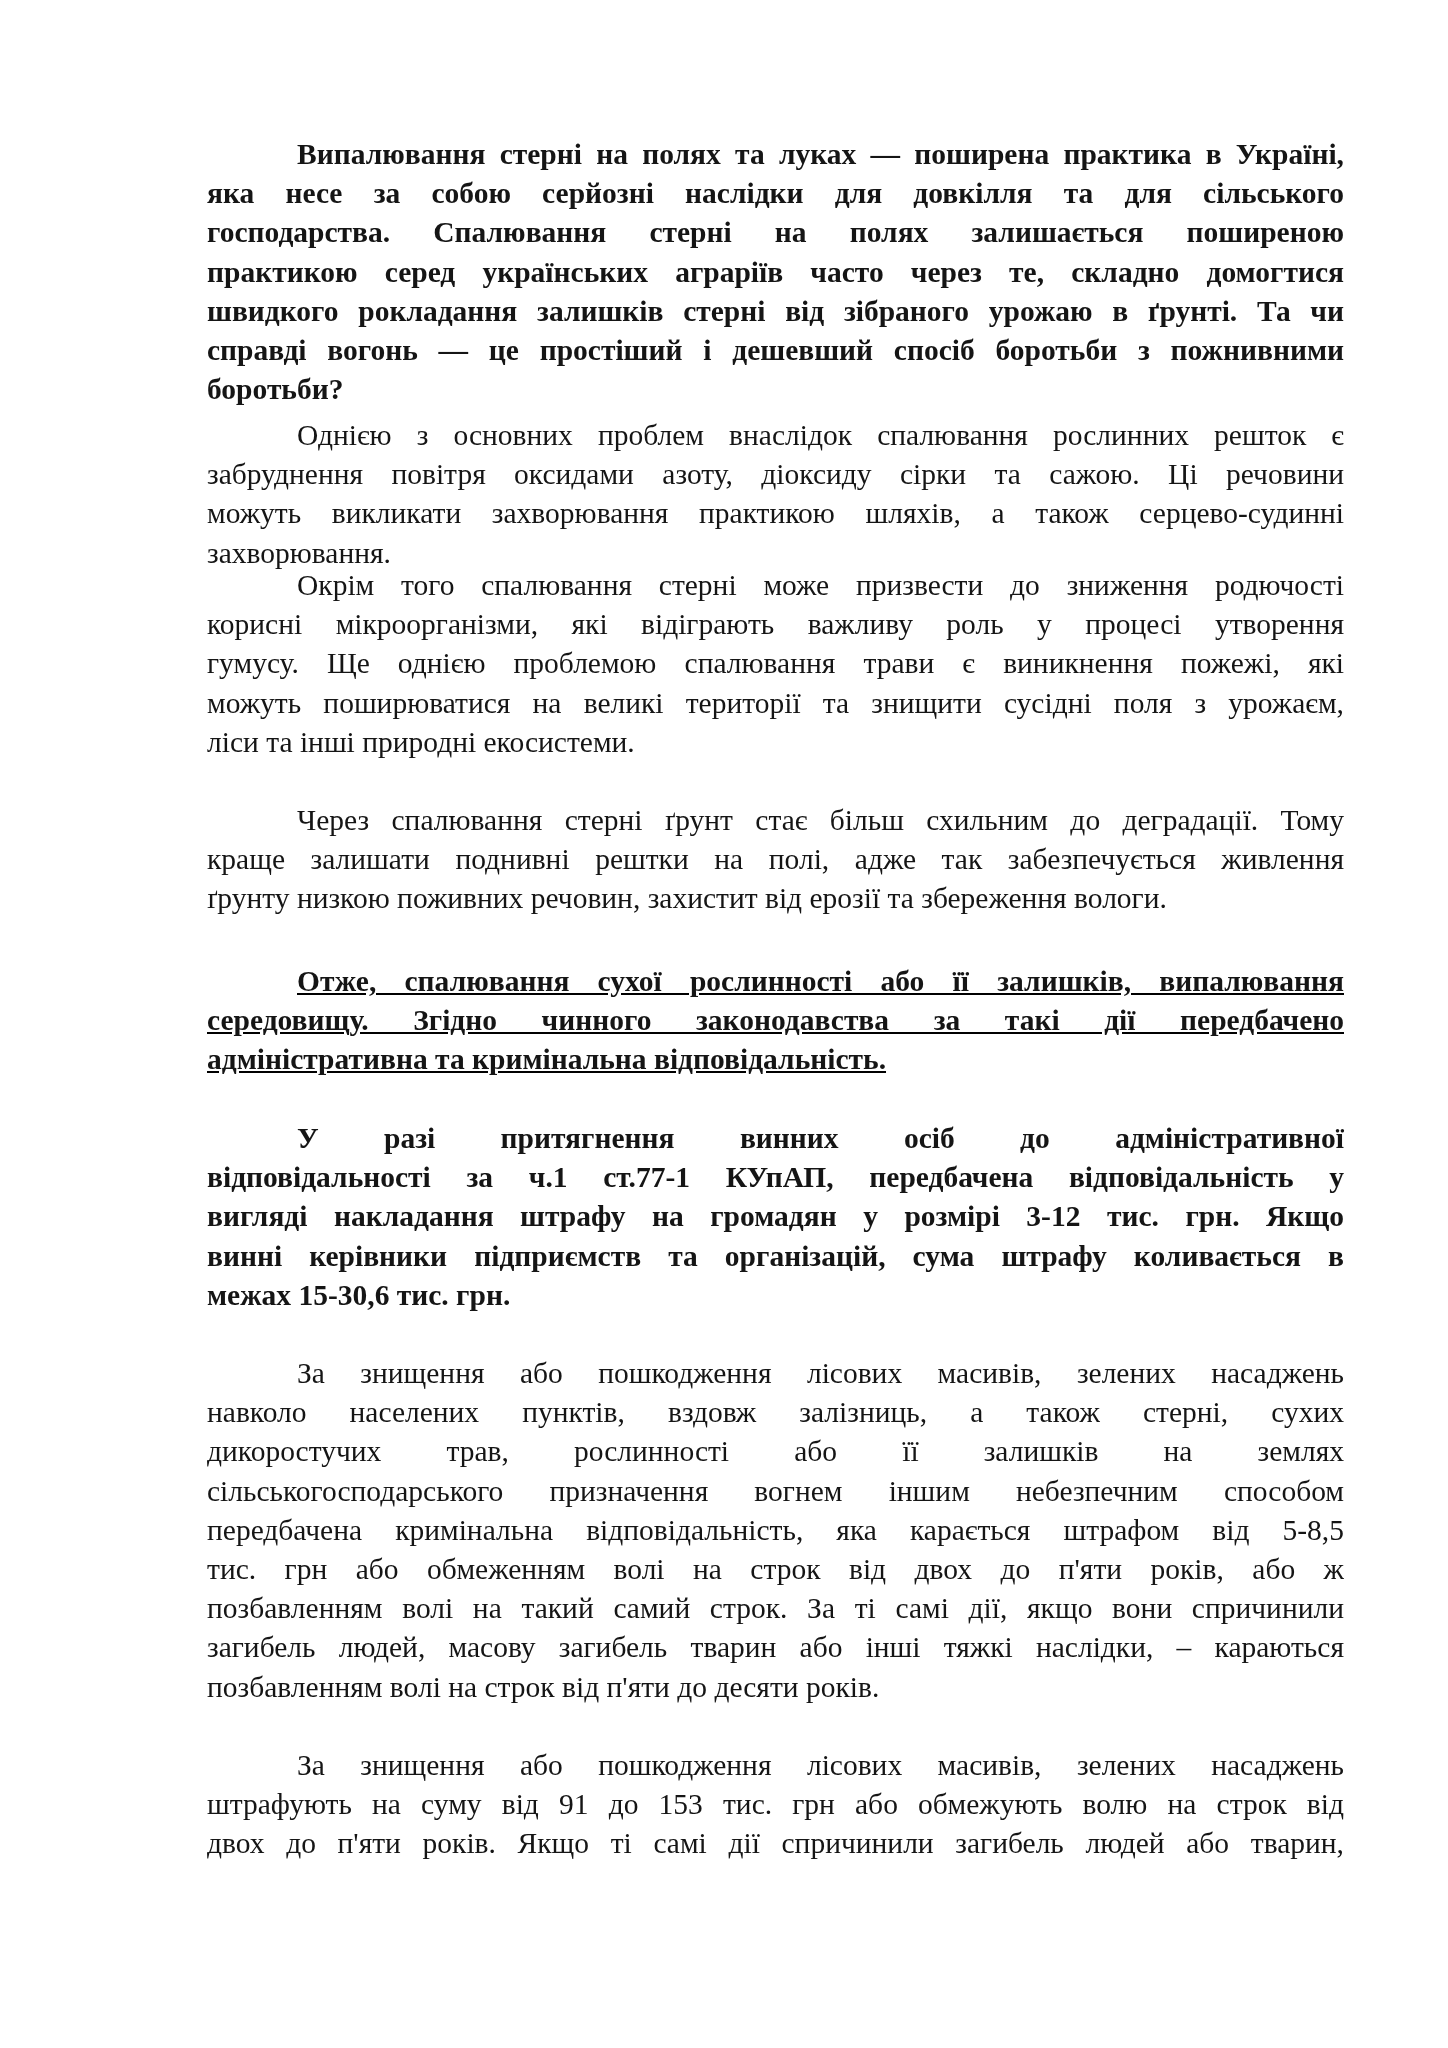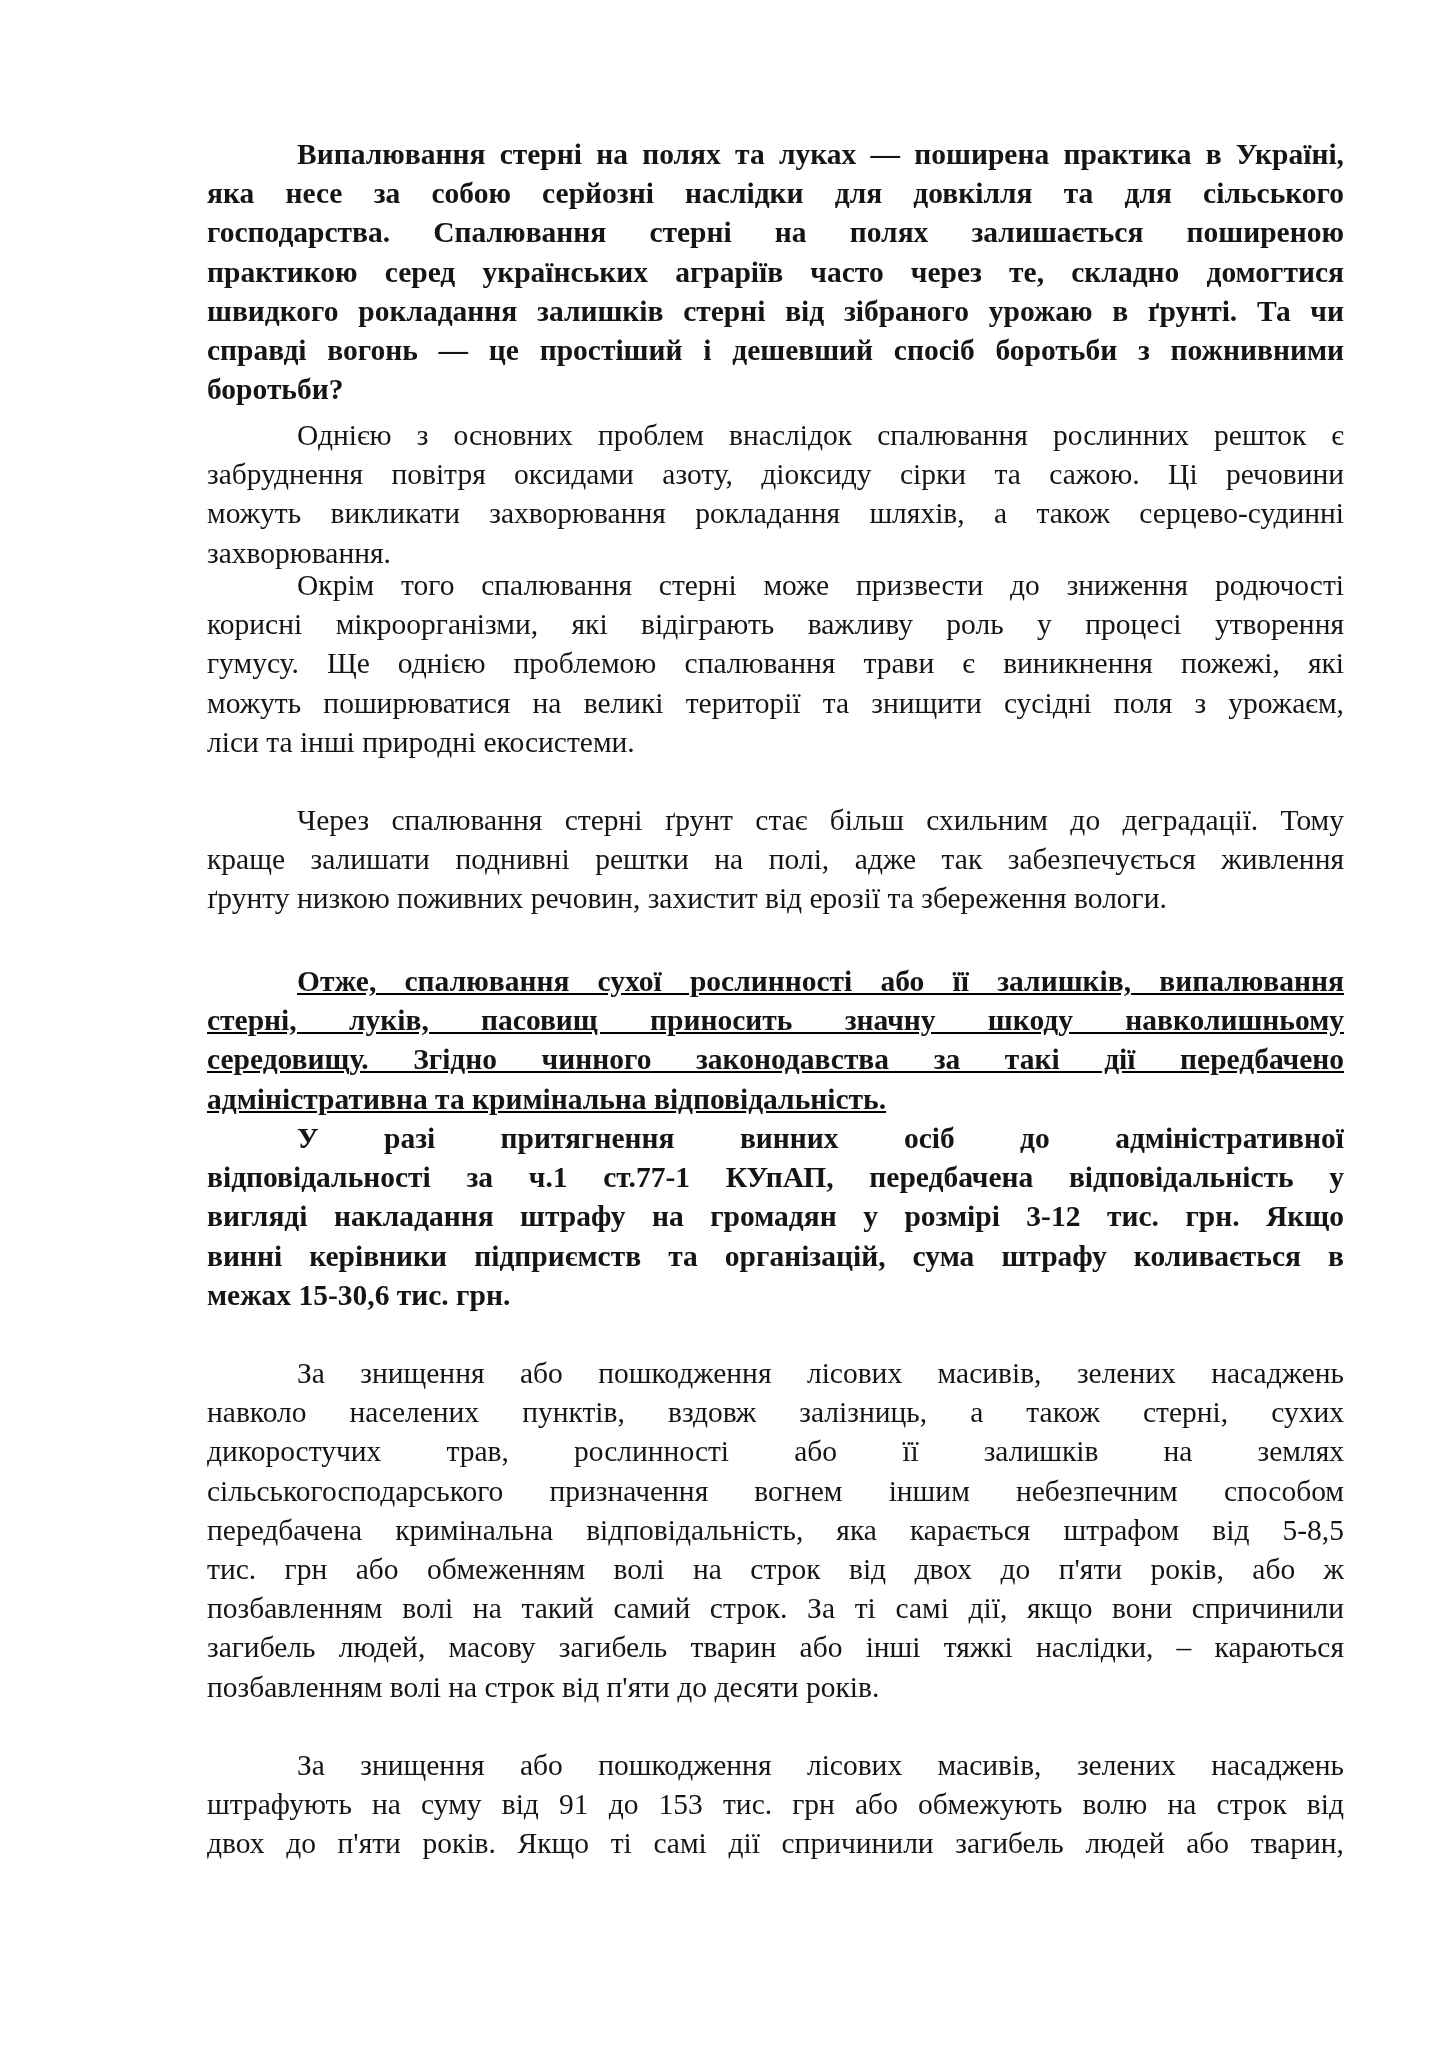--- a/index.html
+++ b/index.html
@@ -35,41 +35,40 @@
     <span class="line">господарства. Спалювання стерні на полях залишається поширеною</span>
     <span class="line">практикою серед українських аграріїв часто через те, складно домогтися</span>
     <span class="line">швидкого рокладання залишків стерні від зібраного урожаю в ґрунті. Та чи</span>
     <span class="line">справді вогонь — це простіший і дешевший спосіб боротьби з пожнивними</span>
     <span class="line last">боротьби?</span>
   </div>
 
   <div class="para" style="top:416px;">
     <span class="line indent">Однією з основних проблем внаслідок спалювання рослинних решток є</span>
     <span class="line">забруднення повітря оксидами азоту, діоксиду сірки та сажою. Ці речовини</span>
-    <span class="line">можуть викликати захворювання рокладання шляхів, а також серцево-судинні</span>
+    <span class="line">можуть викликати захворювання практикою шляхів, а також серцево-судинні</span>
     <span class="line last">захворювання.</span>
   </div>
 
   <div class="para" style="top:566px;">
     <span class="line indent">Окрім того спалювання стерні може призвести до зниження родючості</span>
     <span class="line">корисні мікроорганізми, які відіграють важливу роль у процесі утворення</span>
     <span class="line">гумусу. Ще однією проблемою спалювання трави є виникнення пожежі, які</span>
     <span class="line">можуть поширюватися на великі території та знищити сусідні поля з урожаєм,</span>
     <span class="line last">ліси та інші природні екосистеми.</span>
   </div>
 
   <div class="para" style="top:801px;">
     <span class="line indent">Через спалювання стерні ґрунт стає більш схильним до деградації. Тому</span>
     <span class="line">краще залишати поднивні рештки на полі, адже так забезпечується живлення</span>
     <span class="line last">ґрунту низкою поживних речовин, захистит від ерозії та збереження вологи.</span>
   </div>
 
   <div class="para bold" style="top:962px;text-decoration:underline;">
     <span class="line indent">Отже, спалювання сухої рослинності або її залишків, випалювання</span>
-    <span class="line">стерні, луків, пасовищ приносить значну шкоду навколишньому</span>
     <span class="line">середовищу. Згідно чинного законодавства за такі дії передбачено</span>
     <span class="line last">адміністративна та кримінальна відповідальність.</span>
   </div>
 
   <div class="para bold" style="top:1119px;">
     <span class="line indent">У разі притягнення винних осіб до адміністративної</span>
     <span class="line">відповідальності за ч.1 ст.77-1 КУпАП, передбачена відповідальність у</span>
     <span class="line">вигляді накладання  штрафу на громадян у розмірі 3-12 тис. грн. Якщо</span>
     <span class="line">винні керівники підприємств та організацій, сума штрафу коливається в</span>
     <span class="line last">межах 15-30,6 тис. грн.</span>

